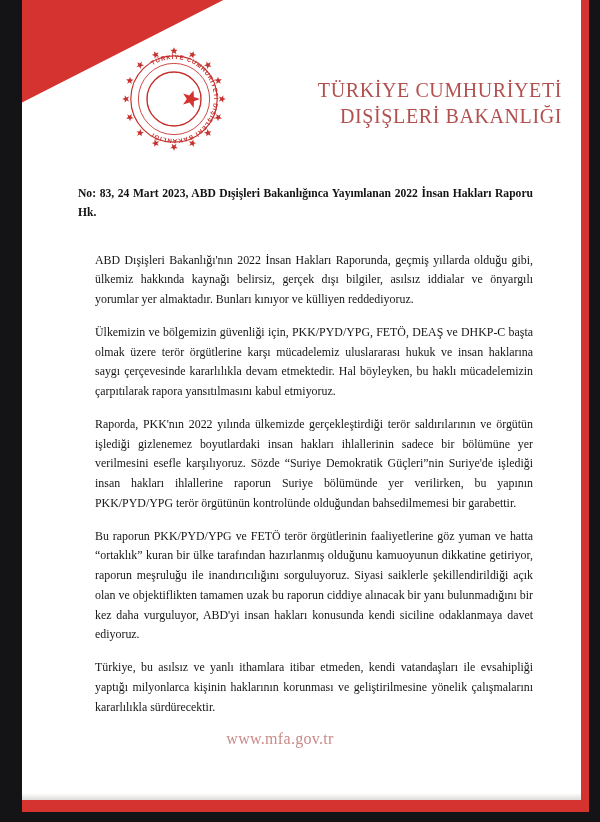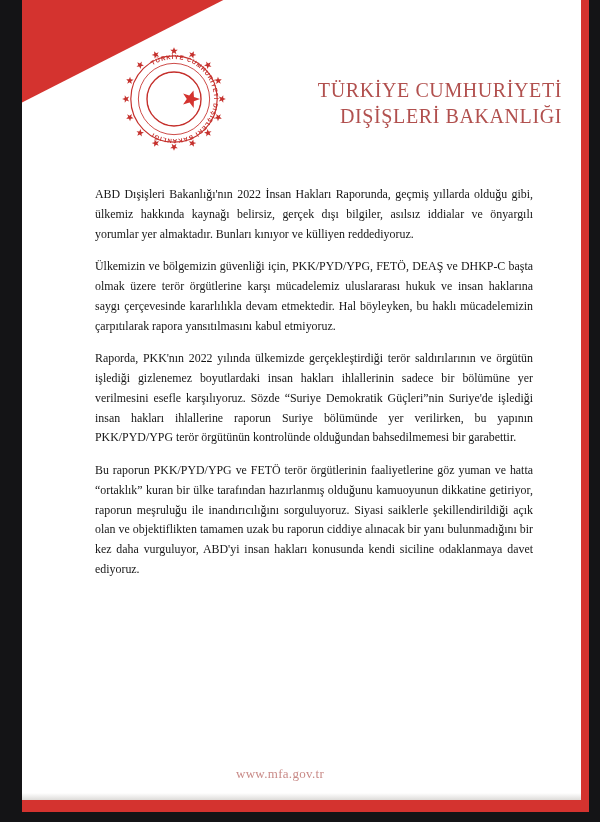--- a/index.html
+++ b/index.html
@@ -139,24 +139,24 @@
     color: #161616;
     text-align: justify;
     text-justify: inter-word;
     margin: 0 0 13px 17px;
   }
 
   
   #footer {
     position: absolute;
     left: 22px;
-    top: 766px;
+    top: 730px;
     width: 516px;
     text-align: center;
-    font-size: 13px;
+    font-size: 16px;
     color: #c98b88;
     letter-spacing: 0.3px;
   }
 </style>
 </head>
 <body>
 
 <div id="viewer">
 
   <div id="page">
@@ -243,25 +243,27 @@
         </g>
       </svg>
 
       <div class="ministry-title">
         <span>TÜRKİYE CUMHURİYETİ</span>
         <span class="line2">DIŞİŞLERİ BAKANLIĞI</span>
       </div>
     </div>
 
     <div id="content">
+      <p class="headline">No: 83, 24 Mart 2023, ABD Dışişleri Bakanlığınca Yayımlanan 2022 İnsan Hakları Raporu Hk.</p>
 
       <p class="para">ABD Dışişleri Bakanlığı'nın 2022 İnsan Hakları Raporunda, geçmiş yıllarda olduğu gibi, ülkemiz hakkında kaynağı belirsiz, gerçek dışı bilgiler, asılsız iddialar ve önyargılı yorumlar yer almaktadır. Bunları kınıyor ve külliyen reddediyoruz.</p>
       <p class="para">Ülkemizin ve bölgemizin güvenliği için, PKK/PYD/YPG, FETÖ, DEAŞ ve DHKP-C başta olmak üzere terör örgütlerine karşı mücadelemiz uluslararası hukuk ve insan haklarına saygı çerçevesinde kararlılıkla devam etmektedir. Hal böyleyken, bu haklı mücadelemizin çarpıtılarak rapora yansıtılmasını kabul etmiyoruz.</p>
       <p class="para">Raporda, PKK'nın 2022 yılında ülkemizde gerçekleştirdiği terör saldırılarının ve örgütün işlediği gizlenemez boyutlardaki insan hakları ihlallerinin sadece bir bölümüne yer verilmesini esefle karşılıyoruz. Sözde “Suriye Demokratik Güçleri”nin Suriye'de işlediği insan hakları ihlallerine raporun Suriye bölümünde yer verilirken, bu yapının PKK/PYD/YPG terör örgütünün kontrolünde olduğundan bahsedilmemesi bir garabettir.</p>
       <p class="para">Bu raporun PKK/PYD/YPG ve FETÖ terör örgütlerinin faaliyetlerine göz yuman ve hatta “ortaklık” kuran bir ülke tarafından hazırlanmış olduğunu kamuoyunun dikkatine getiriyor, raporun meşruluğu ile inandırıcılığını sorguluyoruz. Siyasi saiklerle şekillendirildiği açık olan ve objektiflikten tamamen uzak bu raporun ciddiye alınacak bir yanı bulunmadığını bir kez daha vurguluyor, ABD'yi insan hakları konusunda kendi siciline odaklanmaya davet ediyoruz.</p>
+      <p class="para">Türkiye, bu asılsız ve yanlı ithamlara itibar etmeden, kendi vatandaşları ile evsahipliği yaptığı milyonlarca kişinin haklarının korunması ve geliştirilmesine yönelik çalışmalarını kararlılıkla sürdürecektir.</p>
     </div>
 
   </div>
 
   <div id="footer">www.mfa.gov.tr</div>
   <div id="frame-bottom-shadow"></div>
   <div id="frame-right"></div>
   <div id="frame-bottom"></div>
 
 </div>

